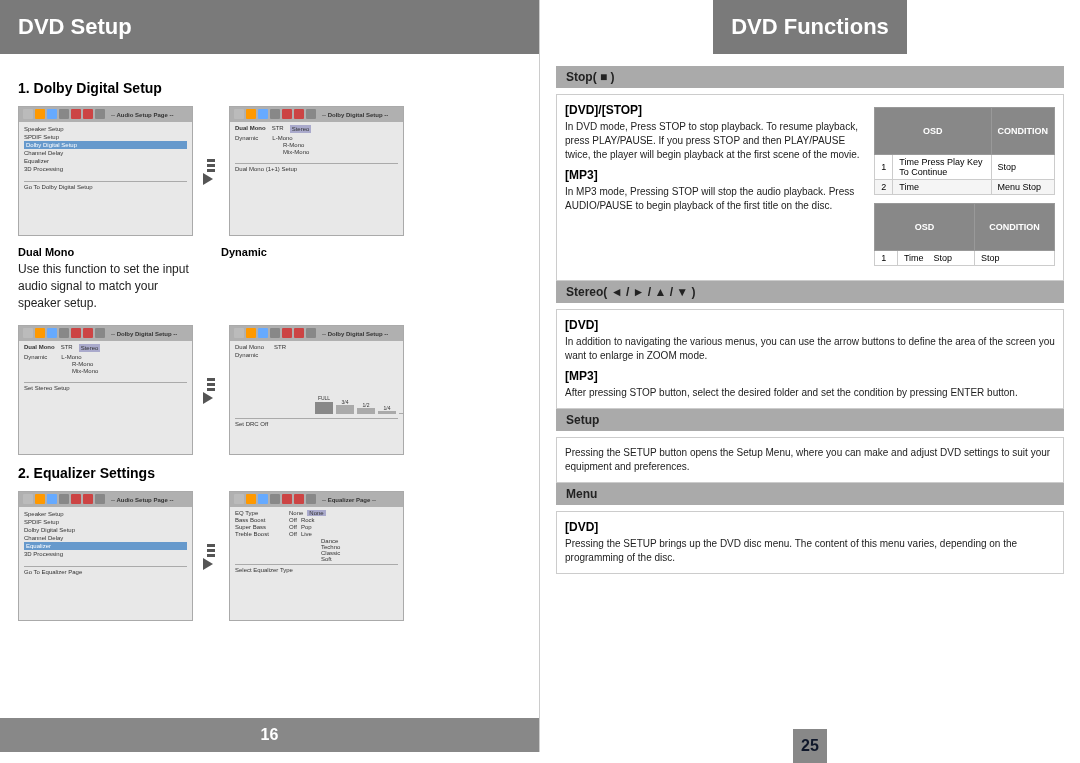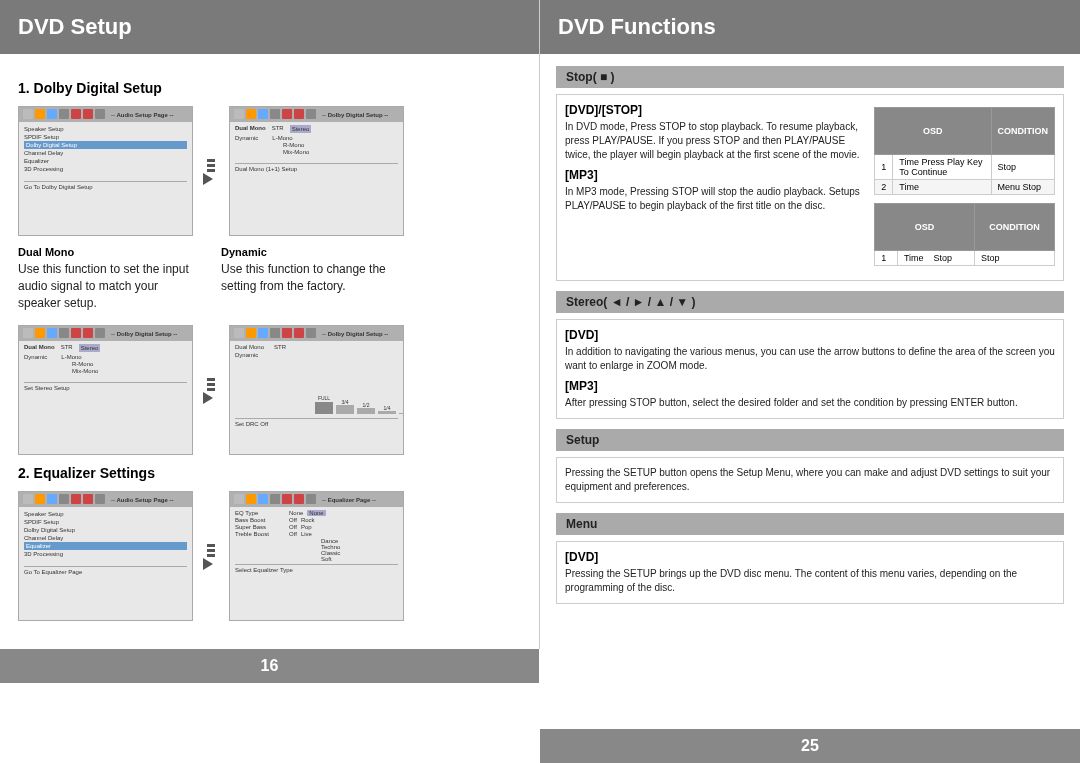--- a/index.html
+++ b/index.html
@@ -9,21 +9,21 @@
       font-family: Arial, Helvetica, sans-serif;
       font-size: 11px;
       display: flex;
       background: #fff;
       overflow: hidden;
     }
 
     
     .left-panel {
       width: 540px;
-      height: 649px;
+      height: 752px;
       background: #fff;
       border-right: 1px solid #ccc;
       display: flex;
       flex-direction: column;
     }
 
     .left-header {
       background: #7a7a7a;
       padding: 14px 18px;
       color: #fff;
@@ -171,41 +171,41 @@
       padding: 8px;
     }
 
     
     .right-panel {
       width: 540px;
       height: 763px;
       background: #fff;
       display: flex;
       flex-direction: column;
+      align-items: center;
     }
 
     .right-header {
       background: #7a7a7a;
       padding: 14px 18px;
     }
     .right-header h1 {
       font-size: 22px;
       font-weight: bold;
       color: #fff;
     }
 
     .right-content {
       padding: 12px 16px;
       flex: 1;
       overflow: hidden;
     }
 
     
     .func-section {
-      margin-bottom: 10px;
     }
 
     .func-section-header {
       background: #aaa;
       padding: 4px 10px;
       font-size: 12px;
       font-weight: bold;
       color: #222;
       margin-bottom: 6px;
     }
@@ -260,21 +260,21 @@
     .func-col-left {
       flex: 2;
     }
     .func-col-right {
       flex: 1.2;
     }
 
     .right-footer {
       background: #888;
       text-align: center;
-      color: #ffffff;
+      color: #0f172a;
       font-size: 16px;
       font-weight: bold;
       padding: 8px;
     }
   </style>
 </head>
 <body>
 
 <div class="left-panel">
   <div class="left-header">
@@ -355,21 +355,20 @@
     </div>
 
     <div class="desc-row">
       <div class="desc-item">
         <div class="label">Dual Mono</div>
         <div class="text">Use this function to set the input audio signal to match your speaker setup.</div>
       </div>
       <div style="width:16px;"></div>
       <div class="desc-item">
         <div class="label">Dynamic</div>
-        <div class="text">Use this function to change the setting from the factory.</div>
       </div>
     </div>
 
     <div class="dual-screenshot-row">
 
       <div class="screenshot-box">
         <div class="screenshot-inner">
           <div class="screenshot-title-bar">
             <div class="screenshot-icons">
               <div class="scr-icon" style="background:#bbb;"></div>
@@ -557,21 +556,21 @@
     <div class="func-section">
       <div class="func-section-header">
         <span>Stop( ■ )</span>
       </div>
       <div class="func-body">
         <div class="func-two-col">
           <div class="func-col-left">
             <div class="func-mode-label">[DVD]/[STOP]</div>
             <div class="func-text">In DVD mode, Press STOP to stop playback. To resume playback, press PLAY/PAUSE. If you press STOP and then PLAY/PAUSE twice, the player will begin playback at the first scene of the movie.</div>
             <div class="func-mode-label">[MP3]</div>
-            <div class="func-text">In MP3 mode, Pressing STOP will stop the audio playback. Setups PLAY/PAUSE to begin playback of the first title on the disc.</div>
+            <div class="func-text">In MP3 mode, Pressing STOP will stop the audio playback. Press AUDIO/PAUSE to begin playback of the first title on the disc.</div>
           </div>
           <div class="func-col-right">
 
             <table class="osd-table">
               <thead>
                 <tr>
                   <th colspan="2">OSD</th>
                   <th>CONDITION</th>
                 </tr>
               </thead>

